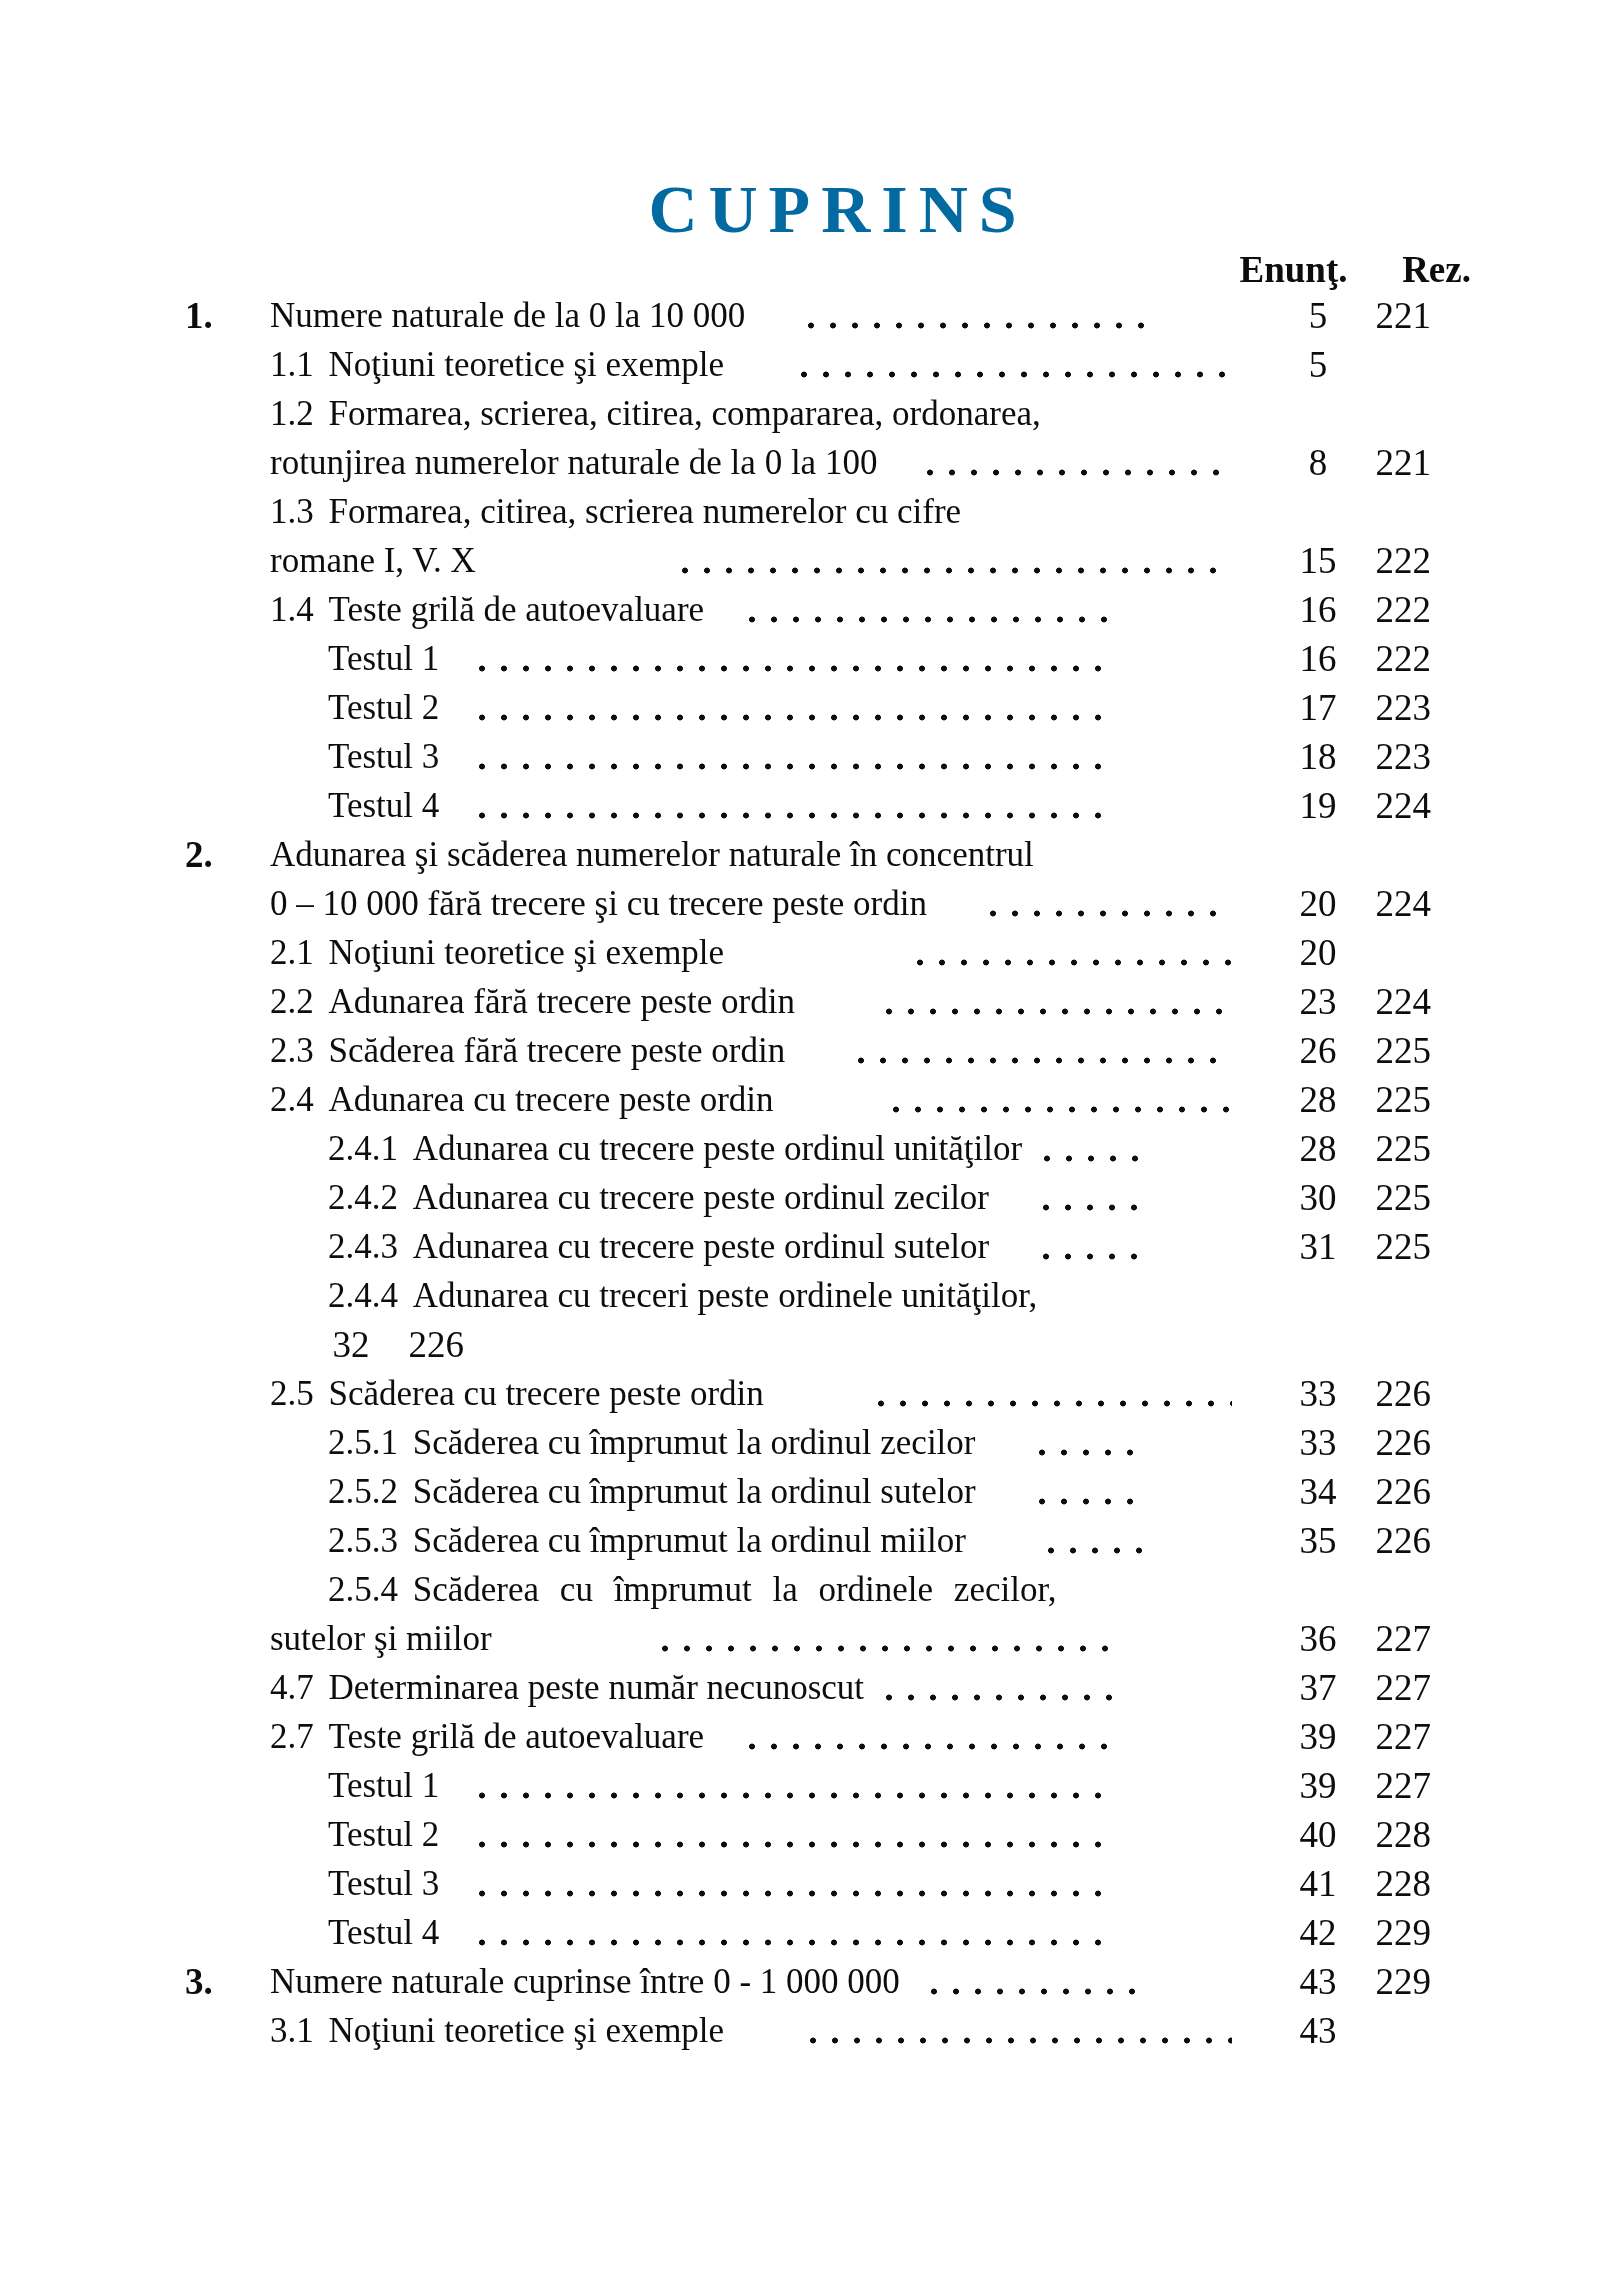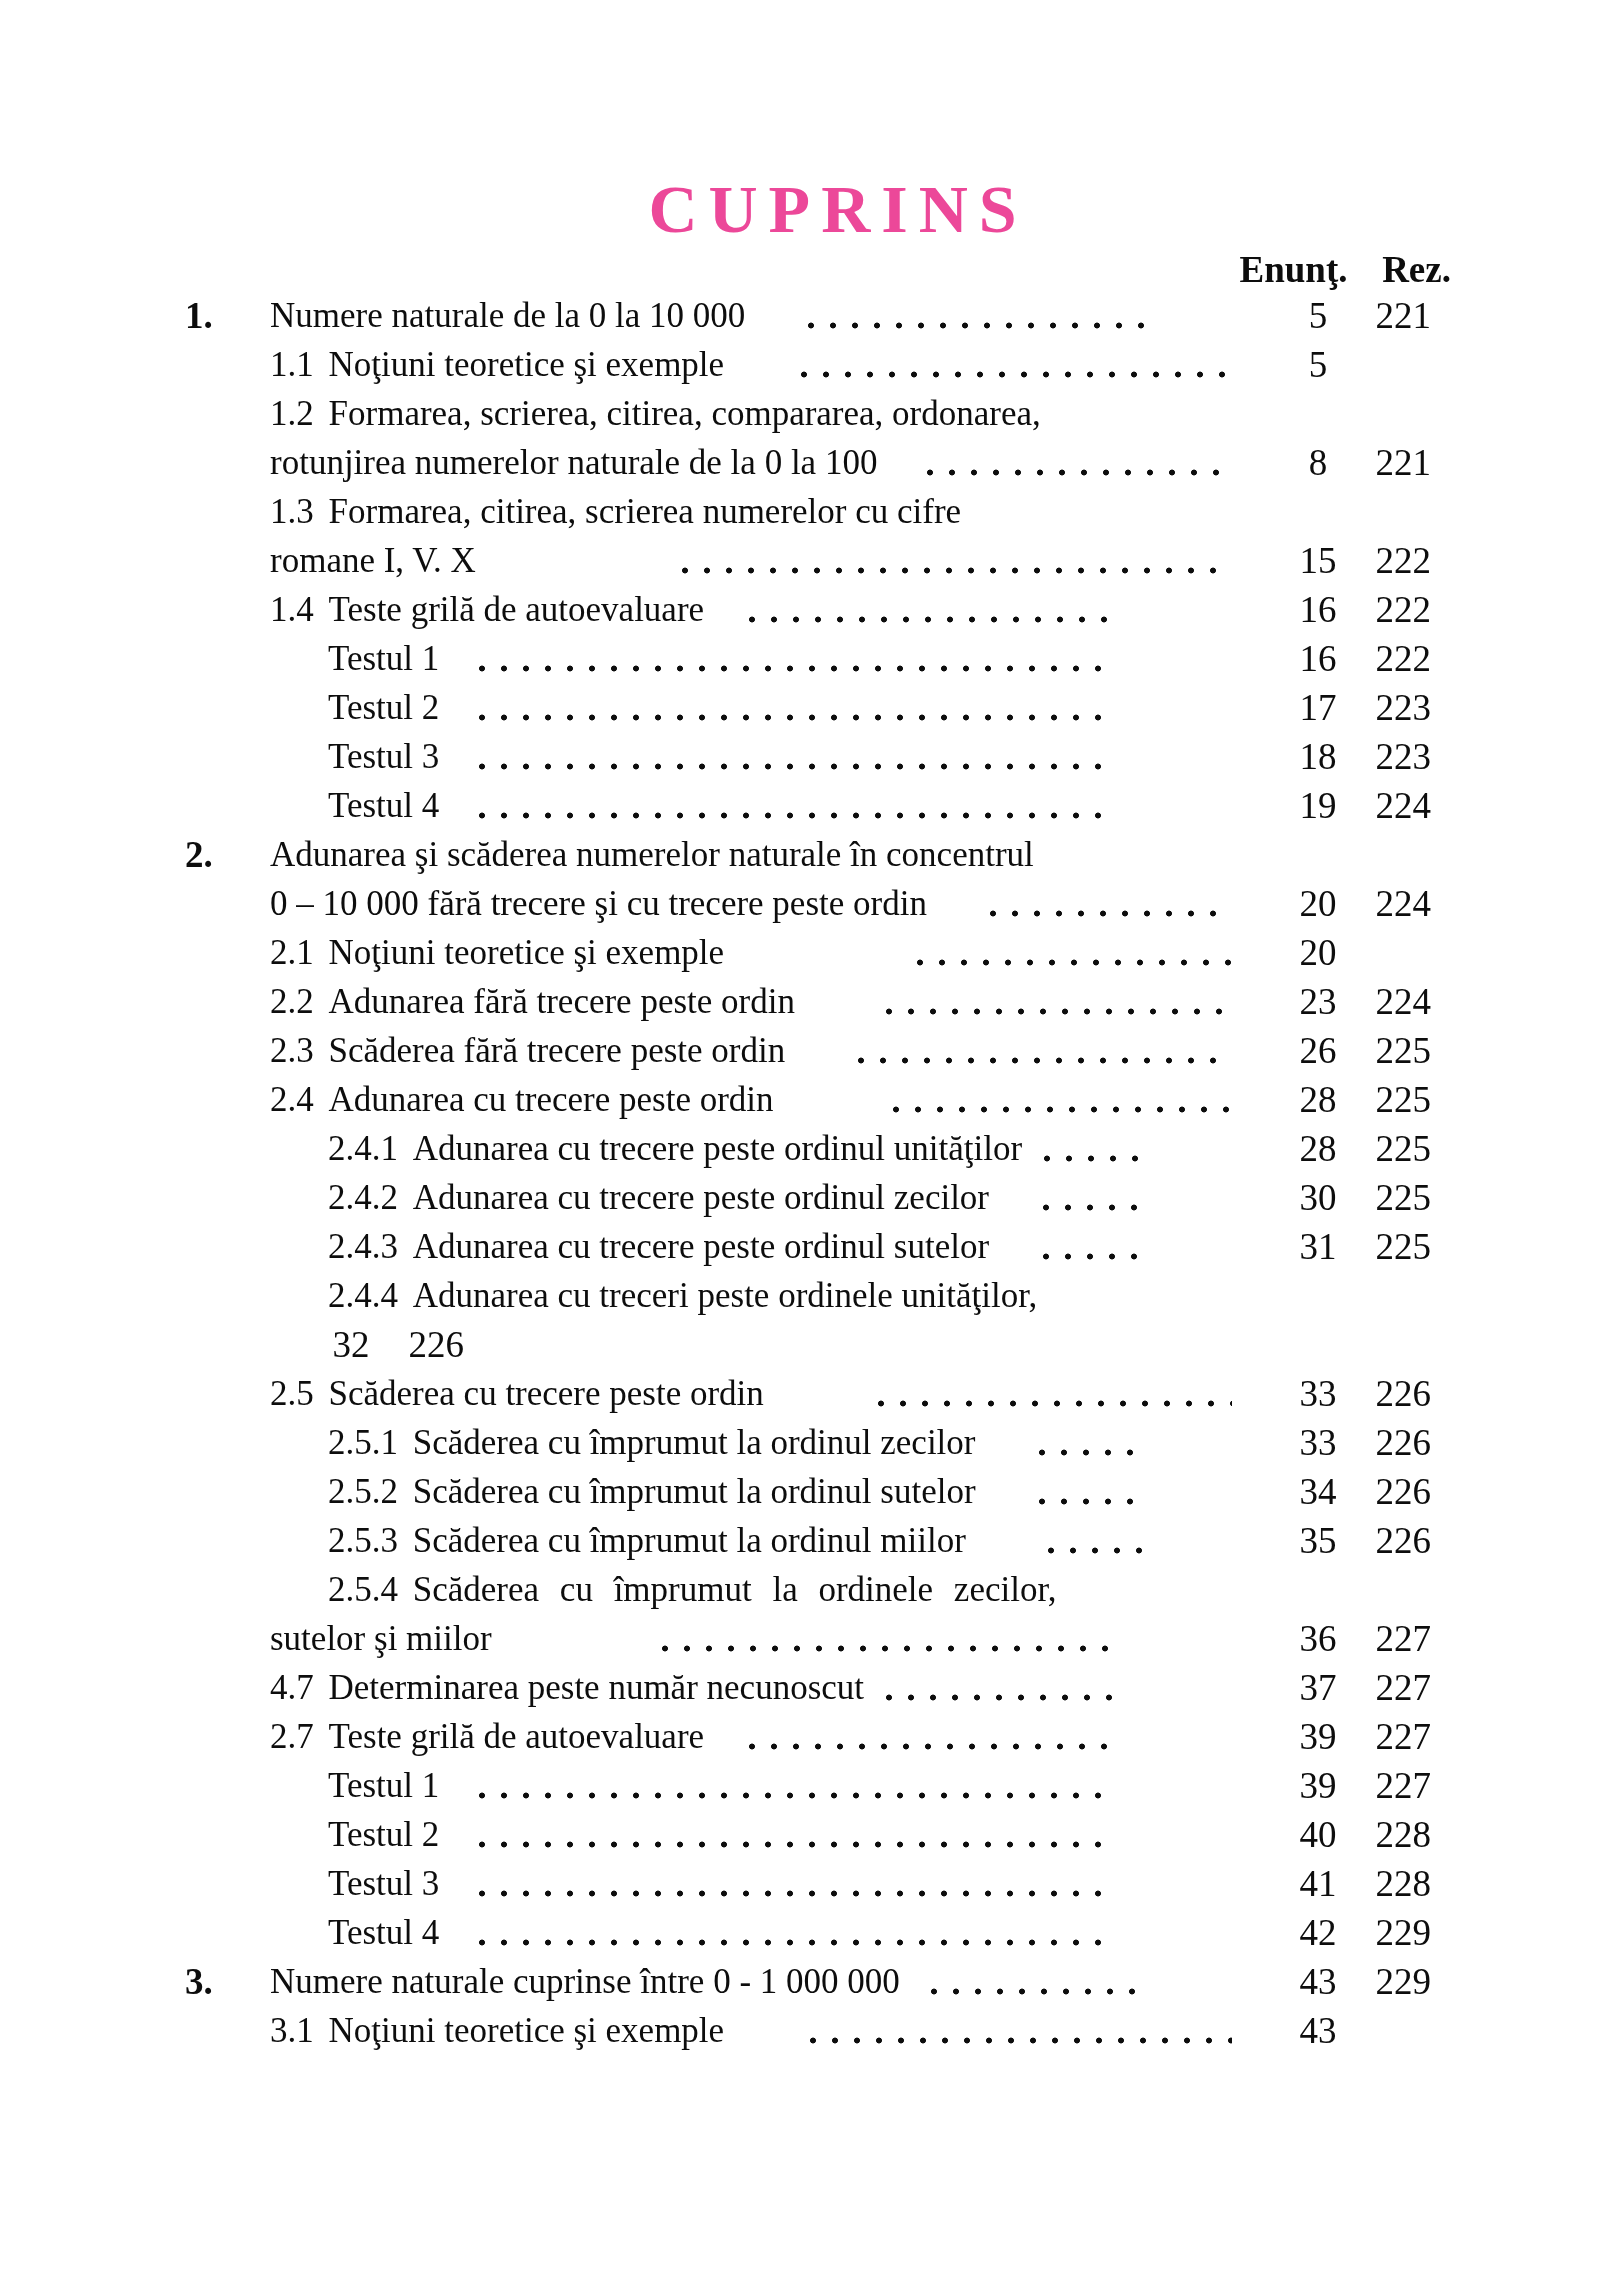--- a/index.html
+++ b/index.html
@@ -13,21 +13,21 @@
     position:absolute; top:175px; left:185px; width:1306px;
     text-align:center; font-size:68px; font-weight:bold;
     letter-spacing:11px; line-height:68px;
   }
   .header-row {
     position:absolute; top:251px; left:185px; width:1306px;
     display:flex; font-weight:bold; font-size:37px; line-height:37px;gap:32px;
   }
   .header-spacer { width:1080px; }
   .header-enunt { width:106px; text-align:center; }
-  .header-rez { width:115px; margin-left:4.6px; text-align:left; }
+  .header-rez { width:115px; margin-left:4.6px; text-align:center; }
   .rows {
     position:absolute; top:291px; left:185px; width:1306px;
     font-size:35px;
   }
   .row { display:flex; height:49px; line-height:49px; white-space:pre; }
   .gutter { width:85px; font-weight:bold; font-size:37px; }
   .cell-title {
     width:967px; box-sizing:border-box; display:flex;
     padding-right:4.6px; overflow:hidden;
   }
@@ -42,21 +42,21 @@
     background-size:22px 11px; background-repeat:repeat-x;
     background-position:0 center;
   }
   .cell-enunt { width:106px; margin-left:28px; text-align:center; font-size:37px; }
   .cell-rez   { width:115px; margin-left:4.6px;  font-size:37px; }
 </style>
 </head>
 <body>
 
 <div class="page">
-  <div class="title" style="color: #ec4899;">CUPRINS</div>
+  <div class="title" style="color: #0369a1;">CUPRINS</div>
   <div class="header-row">
     <span class="header-spacer"></span>
     <span class="header-enunt">Enunţ.</span>
     <span class="header-rez">Rez.</span>
   </div>
   <div class="rows">
       <div class="row"><span class="gutter">1.</span><span class="cell-title end-M"><span class="text">Numere naturale de la 0 la 10 000</span><span class="leader" style="margin-left: 55px;"></span></span><span class="cell-enunt">5</span><span class="cell-rez">221</span></div>
       <div class="row"><span class="gutter"></span><span class="cell-title end-L"><span class="label">1.1</span><span class="text">Noţiuni teoretice şi exemple</span><span class="leader" style="margin-left: 69px;"></span></span><span class="cell-enunt">5</span><span class="cell-rez"></span></div>
       <div class="row"><span class="gutter"></span><span class="cell-title end-L"><span class="label">1.2</span><span class="text">Formarea, scrierea, citirea, compararea, ordonarea,</span></span><span class="cell-enunt"></span><span class="cell-rez"></span></div>
       <div class="row"><span class="gutter"></span><span class="cell-title end-L"><span class="text">rotunjirea numerelor naturale de la 0 la 100</span><span class="leader" style="margin-left: 42px;"></span></span><span class="cell-enunt">8</span><span class="cell-rez">221</span></div>

